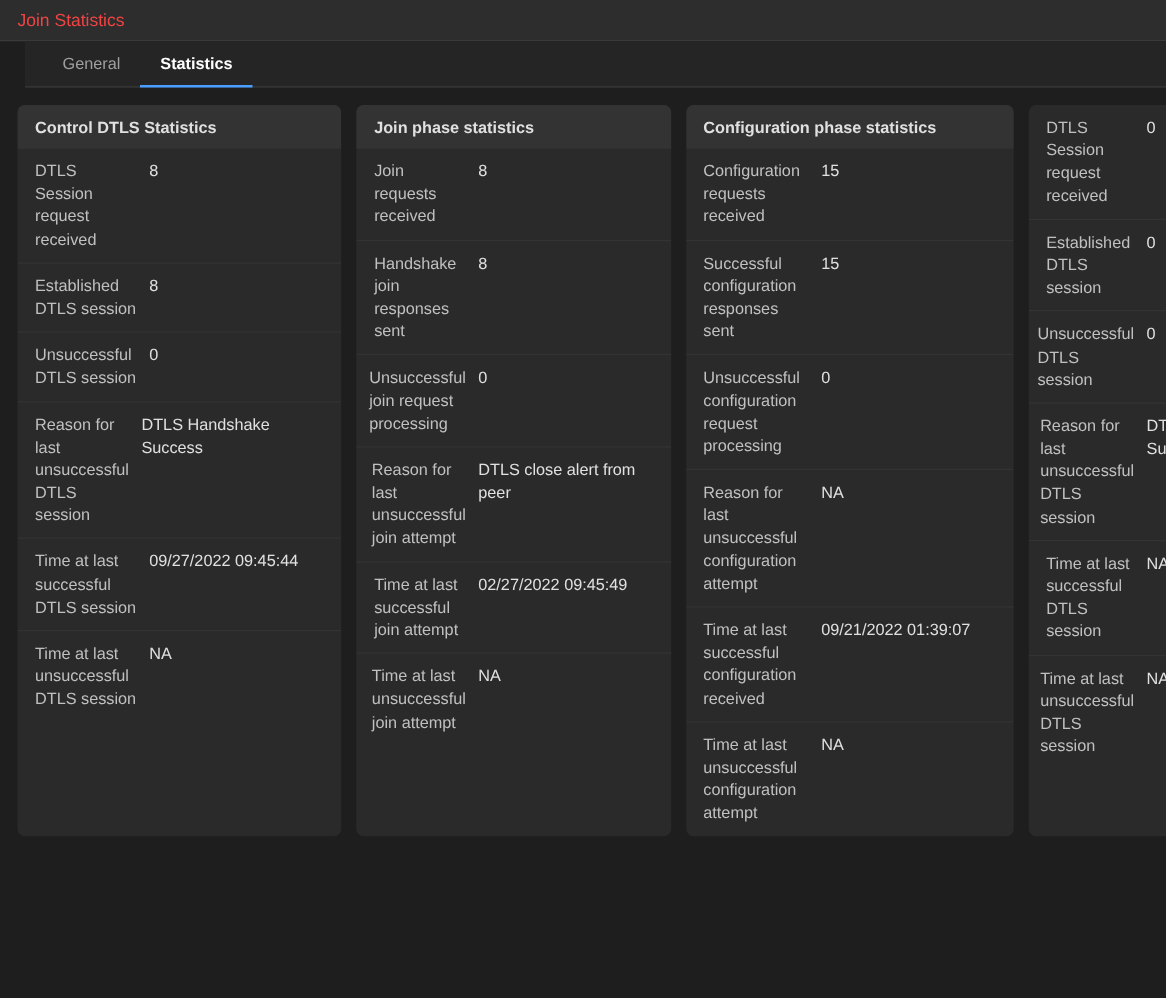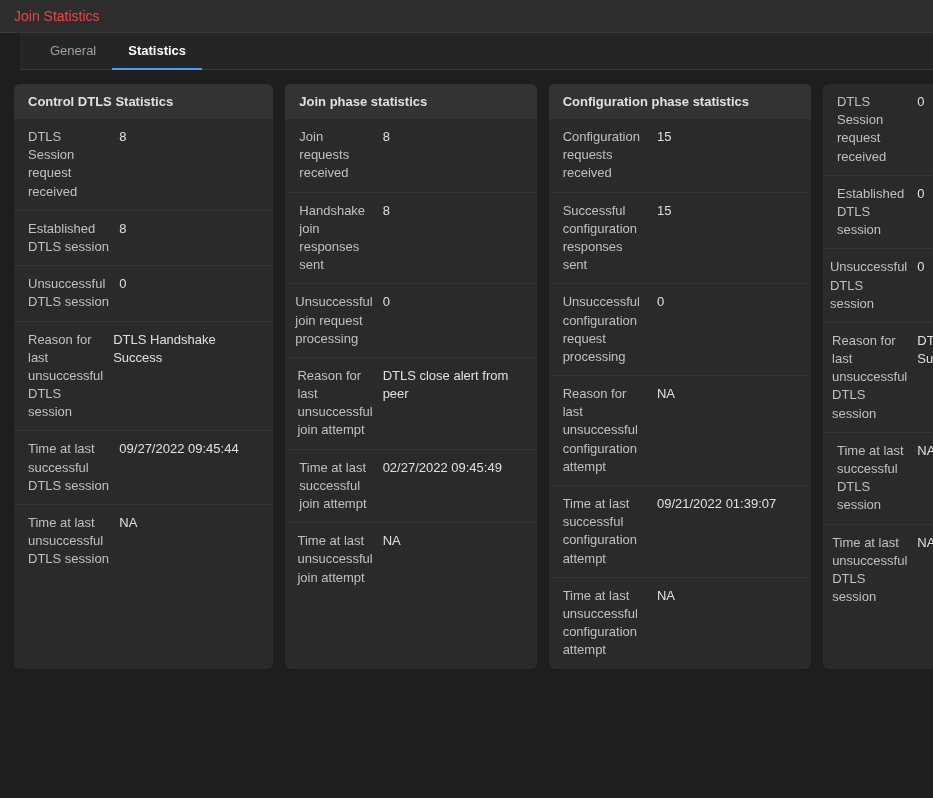--- a/index.html
+++ b/index.html
@@ -183,21 +183,21 @@
       </div>
       <div class="stat-row">
         <span class="stat-label">Unsuccessful configuration request processing</span>
         <span class="stat-value">0</span>
       </div>
       <div class="stat-row">
         <span class="stat-label">Reason for last unsuccessful configuration attempt</span>
         <span class="stat-value">NA</span>
       </div>
       <div class="stat-row">
-        <span class="stat-label">Time at last successful configuration attempt</span>
+        <span class="stat-label">Time at last successful configuration received</span>
         <span class="stat-value">09/21/2022 01:39:07</span>
       </div>
       <div class="stat-row">
         <span class="stat-label">Time at last unsuccessful configuration attempt</span>
         <span class="stat-value">NA</span>
       </div>
     </div>
 
     <div class="section">
       <div class="stat-row">

